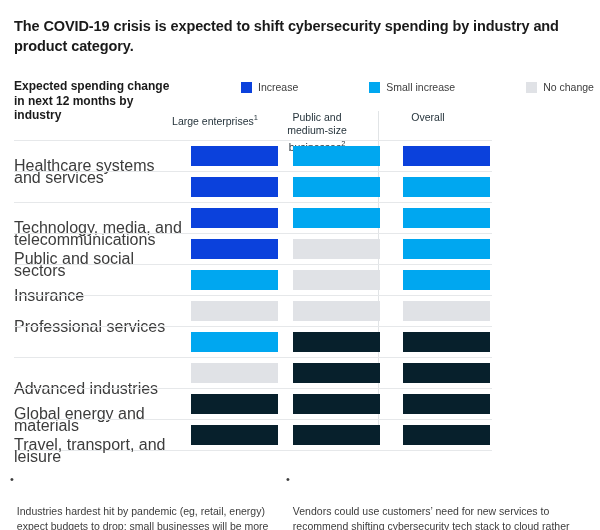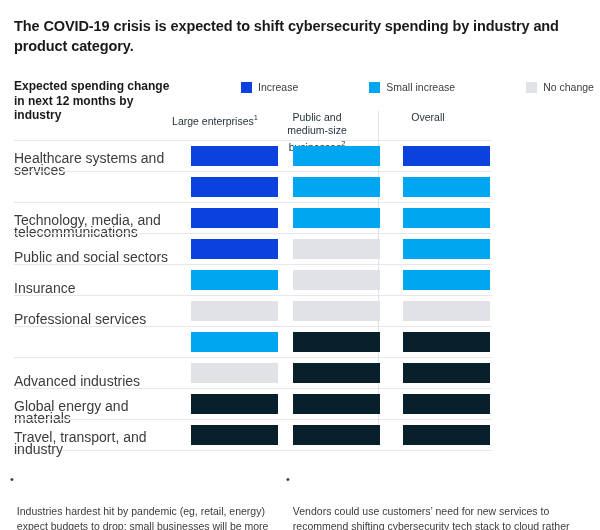--- a/index.html
+++ b/index.html
@@ -97,26 +97,26 @@
   }
   .row {
     position: relative;
     height: 30px;
     border-top: 1px solid #e6e8ea;
   }
   .row:last-child { border-bottom: 1px solid #e6e8ea; }
   .row-label {
     position: absolute;
     left: 0px;
-    top: 8px;
+    top: 16px;
     width: 168px;
     height: 30px;
     display: flex;
     align-items: center;
-    font-size: 14px;
+    font-size: 16px;
     line-height: 12.5px;
     color: #3c3c3c;
   }
   .bar {
     position: absolute;
     top: 5px;
     height: 20px;
   }
   .bar-1 { left: 177px; width: 87px; }
   .bar-2 { left: 279px; width: 87px; }
@@ -237,21 +237,21 @@
       <div class="bar bar-2" style="background: rgb(7, 32, 44);"></div>
       <div class="bar bar-3" style="background: rgb(7, 32, 44);"></div>
     </div>
     <div class="row">
       <div class="row-label">Global energy and materials</div>
       <div class="bar bar-1" style="background: rgb(7, 32, 44);"></div>
       <div class="bar bar-2" style="background: rgb(7, 32, 44);"></div>
       <div class="bar bar-3" style="background: rgb(7, 32, 44);"></div>
     </div>
     <div class="row">
-      <div class="row-label">Travel, transport, and industry</div>
+      <div class="row-label">Travel, transport, and leisure</div>
       <div class="bar bar-1" style="background: rgb(7, 32, 44);"></div>
       <div class="bar bar-2" style="background: rgb(7, 32, 44);"></div>
       <div class="bar bar-3" style="background: rgb(7, 32, 44);"></div>
     </div>
   </div>
 
 <div class="footnotes">
     <div class="fn fn-1">
       <span class="fn-bullet">•</span>
       <span class="fn-text">Industries hardest hit by pandemic (eg, retail, energy) expect budgets to drop; small businesses will be more affected than large ones will</span>

